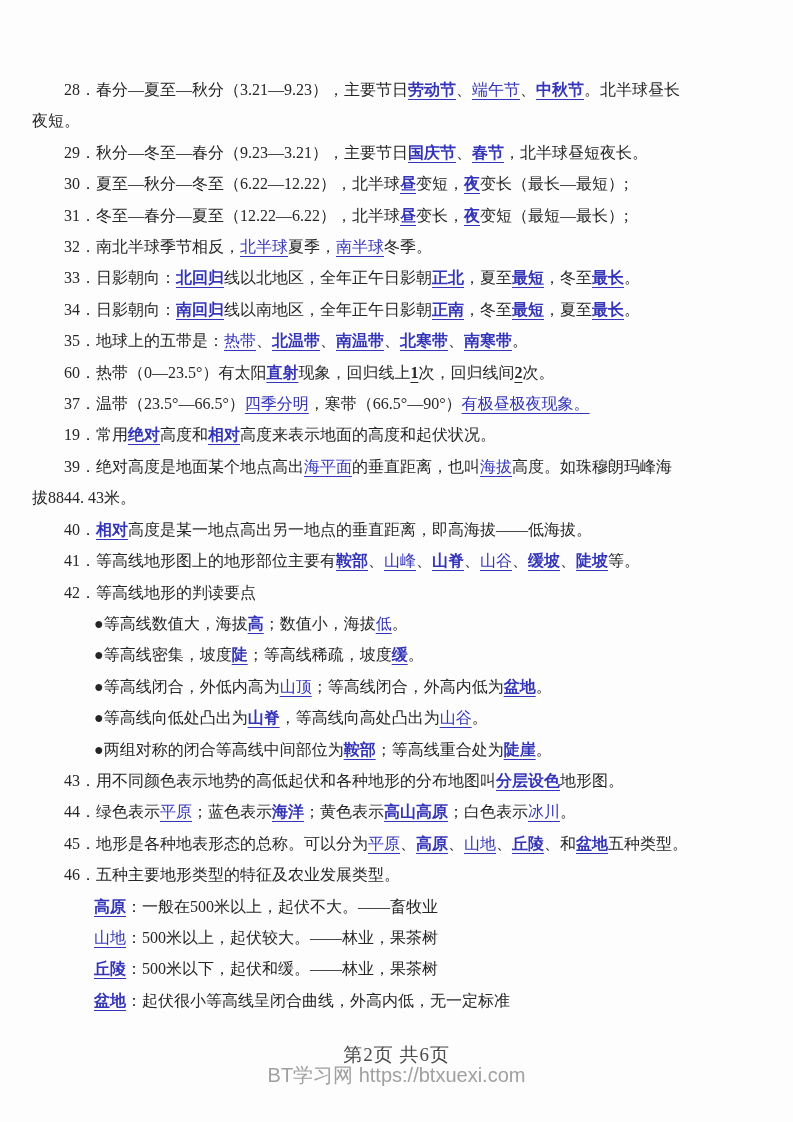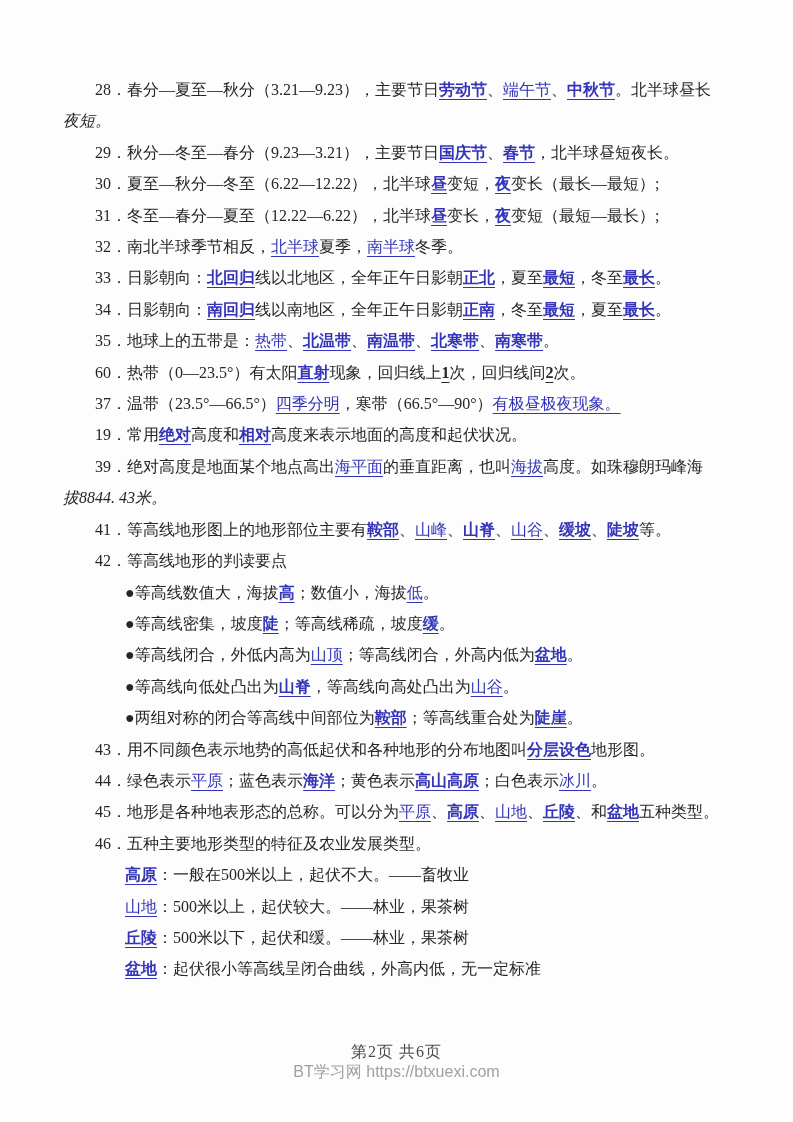--- a/index.html
+++ b/index.html
@@ -6,34 +6,34 @@
   body {
     width: 793px; height: 1122px;
     background: #ffffff;
     overflow: hidden;
   }
   .page {
     position: relative;
     width: 793px; height: 1122px;
     box-sizing: border-box;
     background: var(--page-bg, #fdfdfd);
-    padding: 74px 63px 0 63px;
+    padding: 74px 63px 0 32px;
     font-family: "Liberation Serif", "DejaVu Serif", serif;
     font-size: 16px;
     color: var(--body-color, #262626);
     overflow: hidden;
   }
   .doc-body { width: 667px; }
   .line {
     margin: 0;
     line-height: 31.4px;
     white-space: nowrap;
   }
   .line.item { text-indent: 32px; }
-  .line.cont { text-indent: 0; font-style: italic; }
+  .line.cont { text-indent: 0; }
   .line.sub  { text-indent: 62px; }
   .seg-b {
     color: var(--blue, #3434b8);
     text-decoration: underline;
     text-underline-offset: 4px;
   }
   .seg-bb {
     color: var(--blue, #3434b8);
     font-weight: bold;
     text-decoration: underline;
@@ -41,30 +41,30 @@
   }
   .seg-ub {
     font-weight: bold;
     text-decoration: underline;
     text-underline-offset: 4px;
   }
   .footer-pagenum {
     position: absolute;
     left: 0; right: 0; top: 1042px;
     text-align: center;
-    font-size: 16px;
+    font-size: 19px;
     color: var(--pagenum-color, #4a4a4a);
     letter-spacing: 1px;
   }
   .footer-watermark {
     position: absolute;
     left: 0; right: 0; top: 1062px;
     text-align: center;
     font-family: "Liberation Sans", "DejaVu Sans", sans-serif;
-    font-size: 16px;
+    font-size: 20px;
     color: var(--watermark-color, #a0a0a0);
   }
 </style>
 </head>
 <body>
 
 <div class="page">
   <main class="doc-body" id="doc-body">
       <p class="line item"><span>28．春分—夏至—秋分（3.21—9.23），主要节日</span><span class="seg-bb">劳动节</span><span>、</span><span class="seg-b">端午节</span><span>、</span><span class="seg-bb">中秋节</span><span>。北半球昼长</span></p>
       <p class="line cont"><span>夜短。</span></p>
@@ -73,20 +73,21 @@
       <p class="line item"><span>31．冬至—春分—夏至（12.22—6.22），北半球</span><span class="seg-bb">昼</span><span>变长，</span><span class="seg-bb">夜</span><span>变短（最短—最长）;</span></p>
       <p class="line item"><span>32．南北半球季节相反，</span><span class="seg-b">北半球</span><span>夏季，</span><span class="seg-b">南半球</span><span>冬季。</span></p>
       <p class="line item"><span>33．日影朝向：</span><span class="seg-bb">北回归</span><span>线以北地区，全年正午日影朝</span><span class="seg-bb">正北</span><span>，夏至</span><span class="seg-bb">最短</span><span>，冬至</span><span class="seg-bb">最长</span><span>。</span></p>
       <p class="line item"><span>34．日影朝向：</span><span class="seg-bb">南回归</span><span>线以南地区，全年正午日影朝</span><span class="seg-bb">正南</span><span>，冬至</span><span class="seg-bb">最短</span><span>，夏至</span><span class="seg-bb">最长</span><span>。</span></p>
       <p class="line item"><span>35．地球上的五带是：</span><span class="seg-b">热带</span><span>、</span><span class="seg-bb">北温带</span><span>、</span><span class="seg-bb">南温带</span><span>、</span><span class="seg-bb">北寒带</span><span>、</span><span class="seg-bb">南寒带</span><span>。</span></p>
       <p class="line item"><span>60．热带（0—23.5°）有太阳</span><span class="seg-bb">直射</span><span>现象，回归线上</span><span class="seg-ub">1</span><span>次，回归线间</span><span class="seg-ub">2</span><span>次。</span></p>
       <p class="line item"><span>37．温带（23.5°—66.5°）</span><span class="seg-b">四季分明</span><span>，寒带（66.5°—90°）</span><span class="seg-b">有极昼极夜现象。</span></p>
       <p class="line item"><span>19．常用</span><span class="seg-bb">绝对</span><span>高度和</span><span class="seg-bb">相对</span><span>高度来表示地面的高度和起伏状况。</span></p>
       <p class="line item"><span>39．绝对高度是地面某个地点高出</span><span class="seg-b">海平面</span><span>的垂直距离，也叫</span><span class="seg-b">海拔</span><span>高度。如珠穆朗玛峰海</span></p>
       <p class="line cont"><span>拔8844. 43米。</span></p>
+      <p class="line item"><span>40．</span><span class="seg-bb">相对</span><span>高度是某一地点高出另一地点的垂直距离，即高海拔——低海拔。</span></p>
       <p class="line item"><span>41．等高线地形图上的地形部位主要有</span><span class="seg-bb">鞍部</span><span>、</span><span class="seg-b">山峰</span><span>、</span><span class="seg-bb">山脊</span><span>、</span><span class="seg-b">山谷</span><span>、</span><span class="seg-bb">缓坡</span><span>、</span><span class="seg-bb">陡坡</span><span>等。</span></p>
       <p class="line item"><span>42．等高线地形的判读要点</span></p>
       <p class="line sub"><span>●等高线数值大，海拔</span><span class="seg-bb">高</span><span>；数值小，海拔</span><span class="seg-b">低</span><span>。</span></p>
       <p class="line sub"><span>●等高线密集，坡度</span><span class="seg-bb">陡</span><span>；等高线稀疏，坡度</span><span class="seg-bb">缓</span><span>。</span></p>
       <p class="line sub"><span>●等高线闭合，外低内高为</span><span class="seg-b">山顶</span><span>；等高线闭合，外高内低为</span><span class="seg-bb">盆地</span><span>。</span></p>
       <p class="line sub"><span>●等高线向低处凸出为</span><span class="seg-bb">山脊</span><span>，等高线向高处凸出为</span><span class="seg-b">山谷</span><span>。</span></p>
       <p class="line sub"><span>●两组对称的闭合等高线中间部位为</span><span class="seg-bb">鞍部</span><span>；等高线重合处为</span><span class="seg-bb">陡崖</span><span>。</span></p>
       <p class="line item"><span>43．用不同颜色表示地势的高低起伏和各种地形的分布地图叫</span><span class="seg-bb">分层设色</span><span>地形图。</span></p>
       <p class="line item"><span>44．绿色表示</span><span class="seg-b">平原</span><span>；蓝色表示</span><span class="seg-bb">海洋</span><span>；黄色表示</span><span class="seg-bb">高山高原</span><span>；白色表示</span><span class="seg-b">冰川</span><span>。</span></p>
       <p class="line item"><span>45．地形是各种地表形态的总称。可以分为</span><span class="seg-b">平原</span><span>、</span><span class="seg-bb">高原</span><span>、</span><span class="seg-b">山地</span><span>、</span><span class="seg-bb">丘陵</span><span>、和</span><span class="seg-bb">盆地</span><span>五种类型。</span></p>

